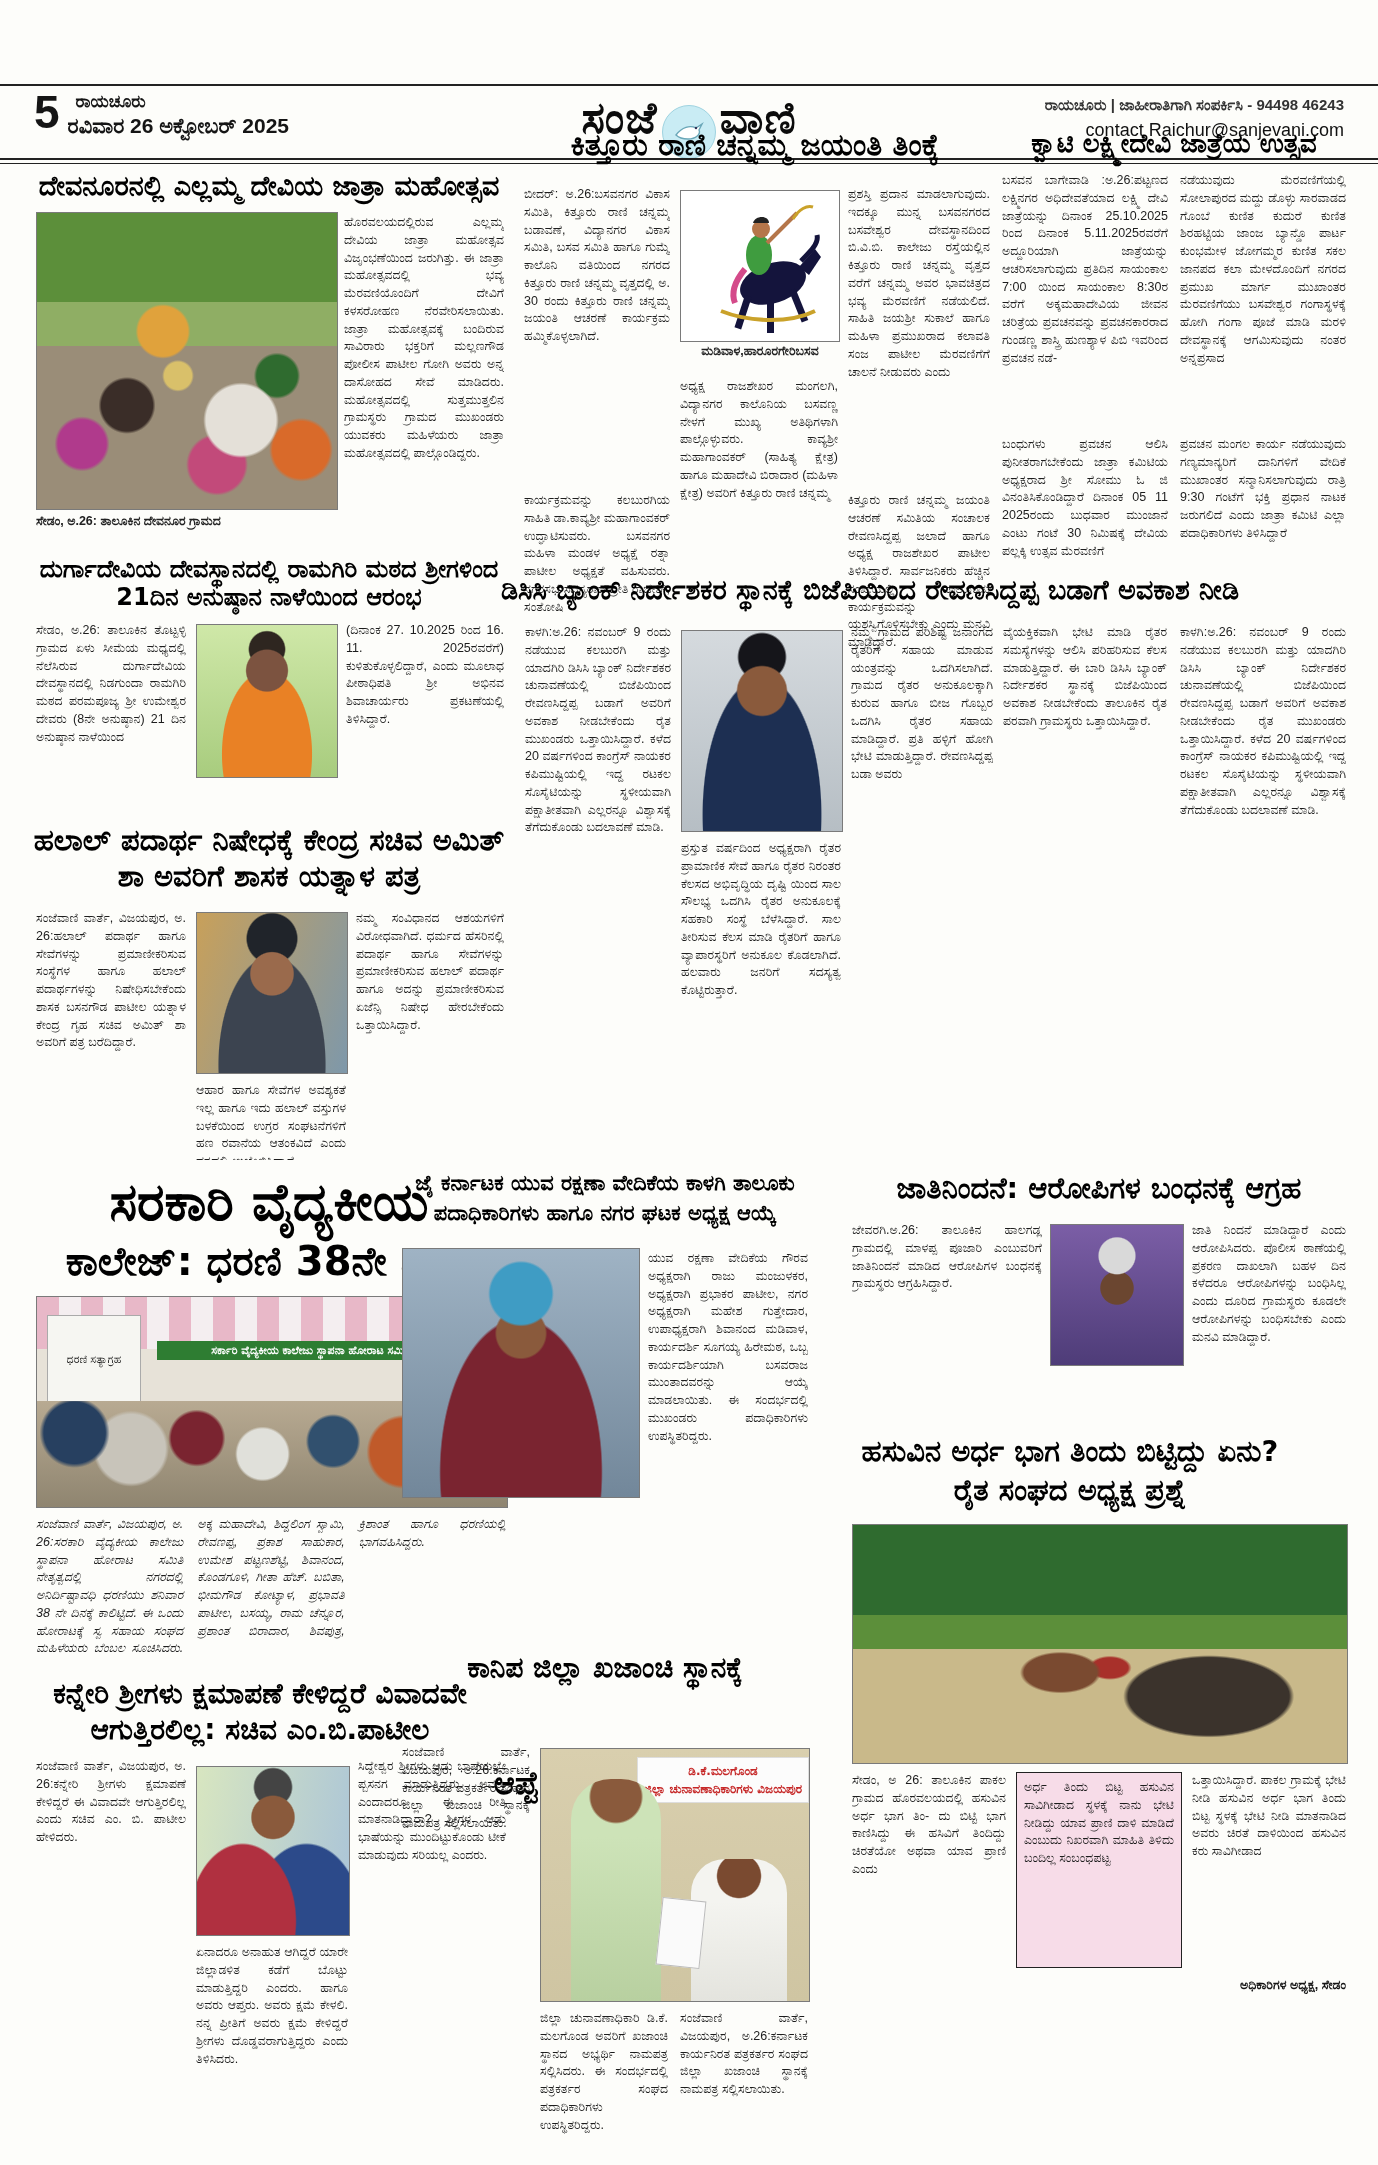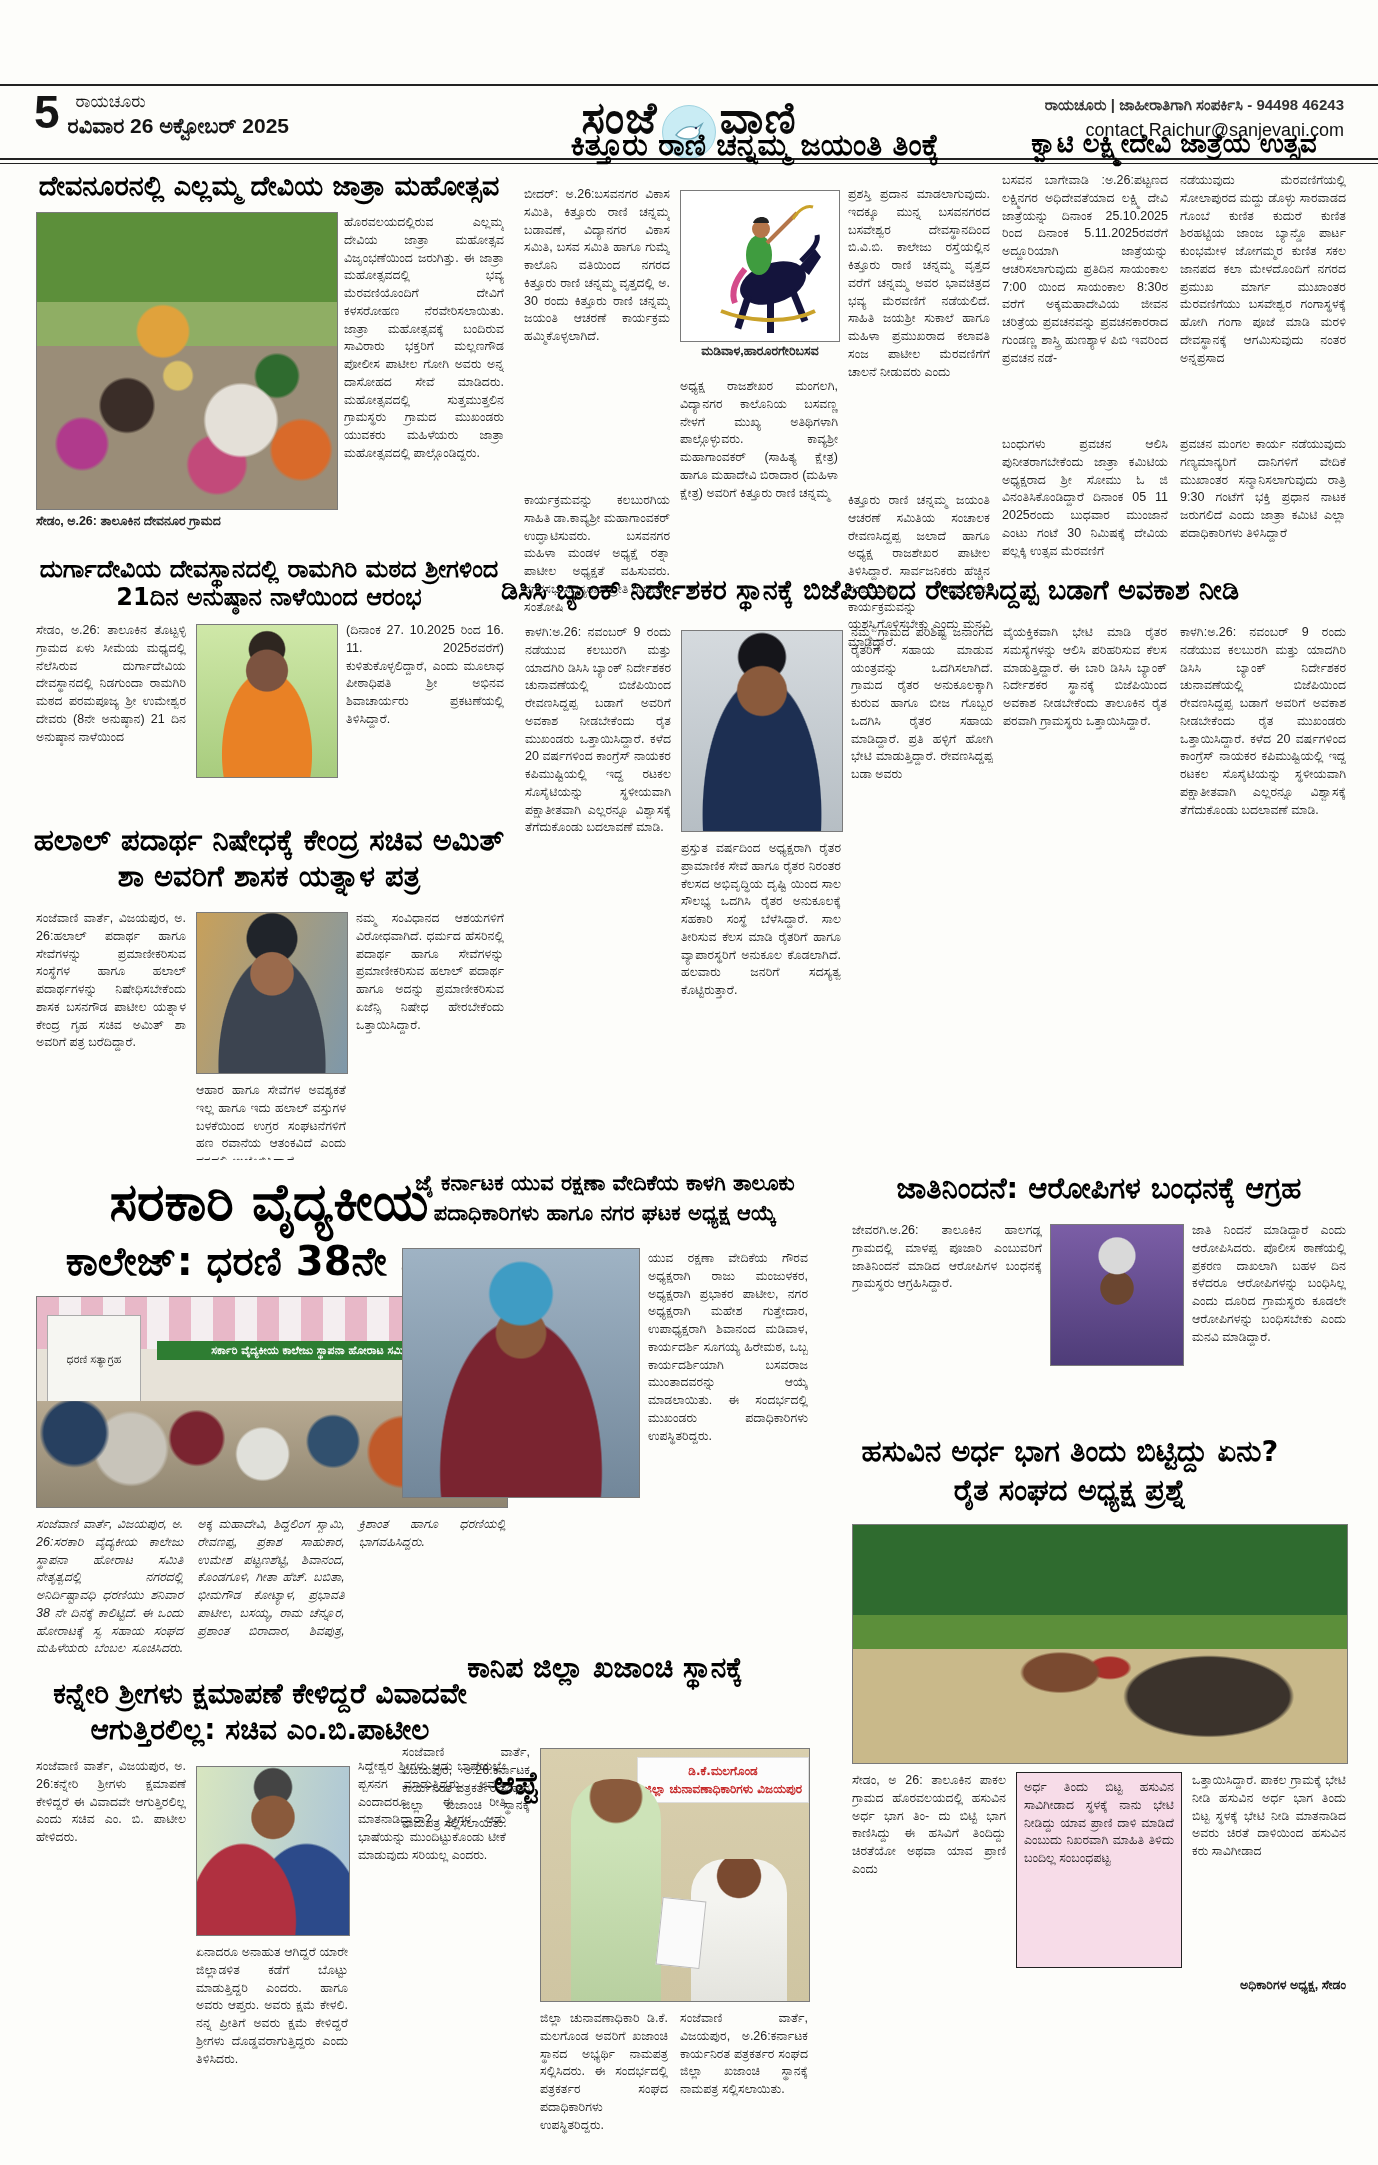--- a/index.html
+++ b/index.html
@@ -75,21 +75,21 @@
 </head>
 <body>
 
 <div id="page">
 
   <div class="abs" style="left:0;top:84px;width:1378px;height:0;border-top:2px solid #222;"></div>
 
   <div class="abs" style="left:34px;top:92px;display:flex;gap:8px;">
     <div class="pageno">5</div>
     <div>
-      <div style="font-weight:normal;font-size:17px;padding-left:8px;">ರಾಯಚೂರು</div>
+      <div style="font-weight:bold;font-size:17px;padding-left:8px;">ರಾಯಚೂರು</div>
       <div style="font-weight:bold;font-size:21px;margin-top:2px;">ರವಿವಾರ 26 ಅಕ್ಟೋಬರ್ 2025</div>
     </div>
   </div>
 
   <div class="abs" style="left:0;top:92px;width:1378px;text-align:center;">
     <span class="mast">ಸಂಜೆ</span><span class="dove">
         <svg width="34" height="26" viewBox="0 0 34 26">
           <path d="M4 16 C10 8 18 6 24 9 L30 5 L27 11 C29 15 24 20 16 20 C10 20 6 18 4 16 Z" fill="#fff" stroke="#6aa7b8" stroke-width="1.4"></path>
           <circle cx="24" cy="9" r="1.2" fill="#335"></circle>
         </svg>

